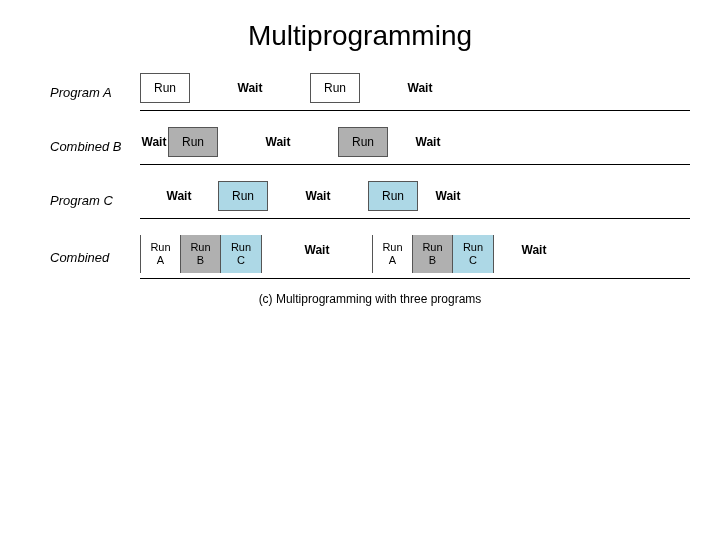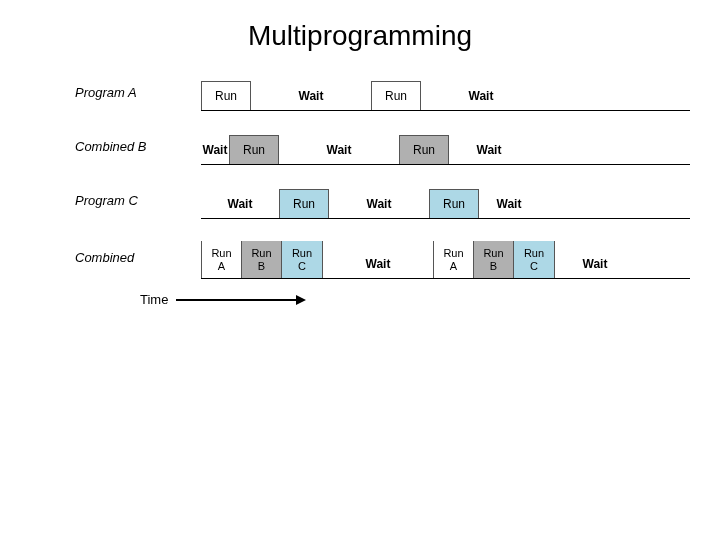--- a/index.html
+++ b/index.html
@@ -34,29 +34,27 @@
       margin-bottom: 10px;
       position: relative;
       height: 44px;
     }
     .row-label {
       width: 90px;
       font-size: 13px;
       color: #000;
       flex-shrink: 0;
       font-style: italic;
-      margin-left: 25px;
     }
     .timeline {
       display: flex;
-      align-items: flex-end;
+      align-items: flex-start;
       flex: 1;
       position: relative;
       height: 38px;
-      margin-left: 36px;
     }
     .timeline-line {
       position: absolute;
       bottom: 0;
       left: 0;
       right: 0;
       height: 1px;
       background: #000;
     }
     .seg {
@@ -232,23 +230,17 @@
             <span class="cell-top">Run</span>
             <span class="cell-bot">C</span>
           </div>
         </div>
 
         <div class="seg seg-wait" style="width:80px;">Wait</div>
         <div class="timeline-line"></div>
       </div>
     </div>
 
-    <div class="time-row">
-      <span class="time-label">Time</span>
-      <div class="time-arrow">
-        <div class="arrow-line"></div>
-        <div class="arrow-head"></div>
-      </div>
-    </div>
-
+
+    <div class="caption">(c) Multiprogramming with three programs</div>
 
   </div>
 </div>
 
 </body></html>

